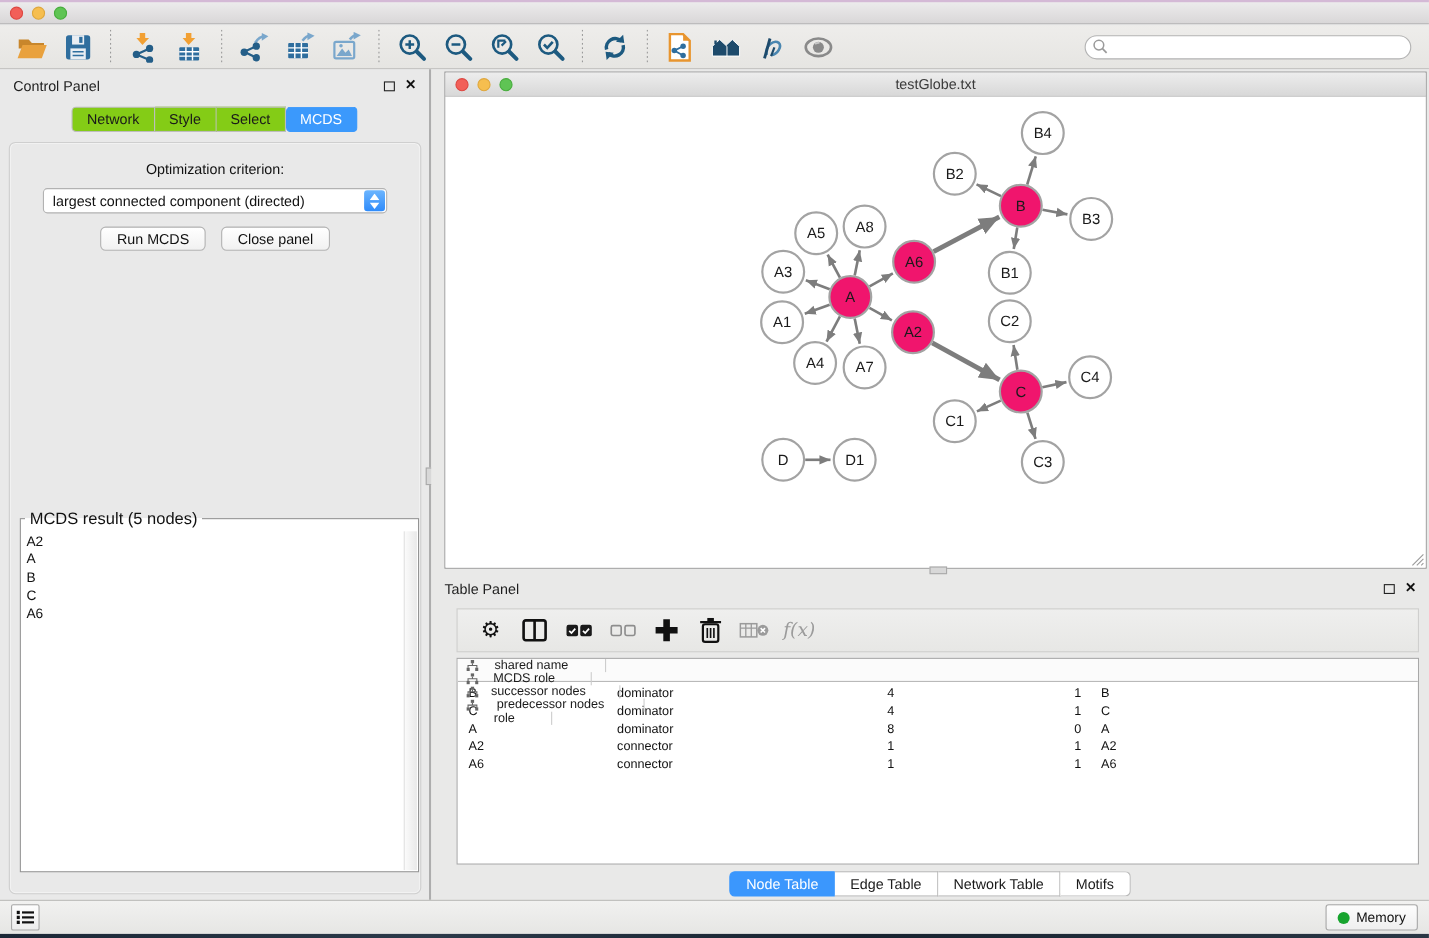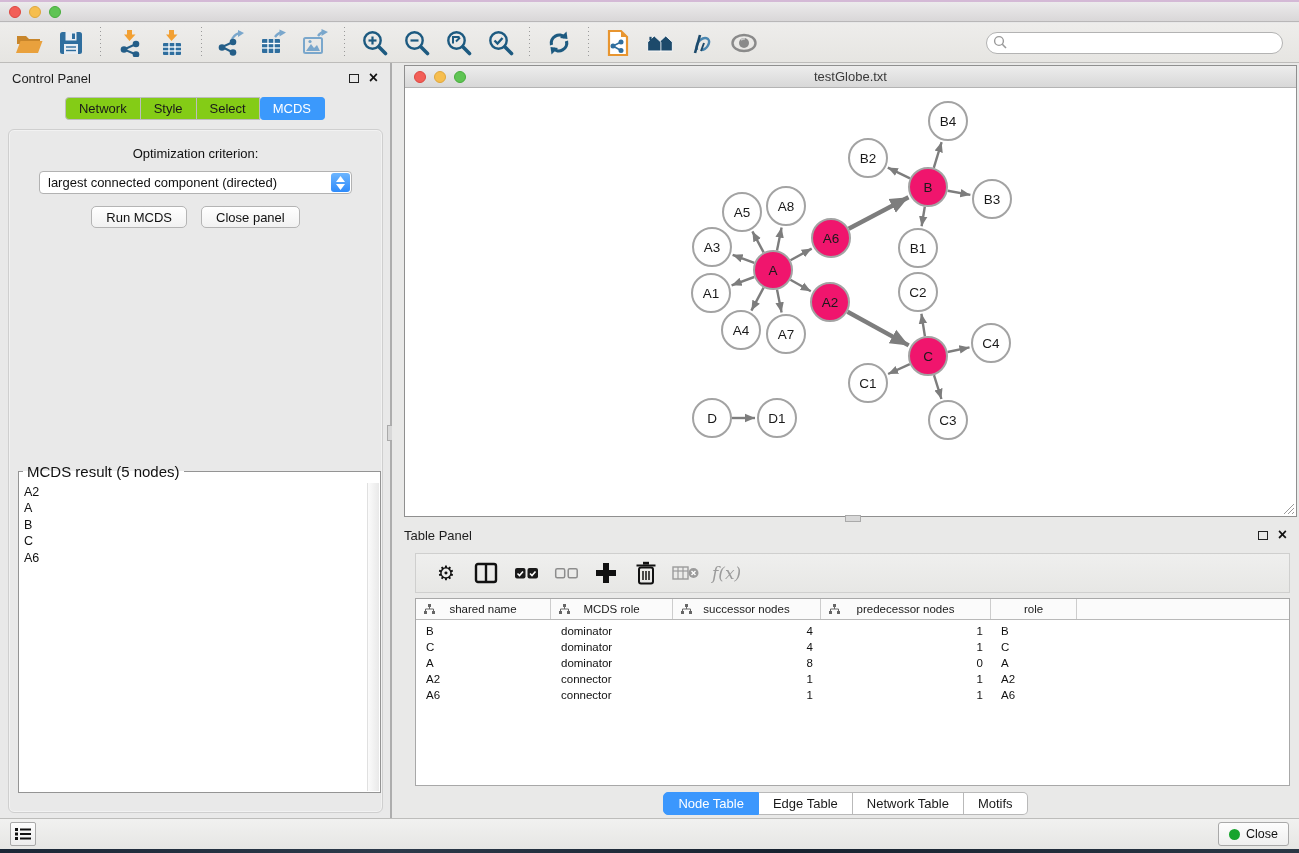--- a/index.html
+++ b/index.html
@@ -82,21 +82,21 @@
   
   .table-panel { position:absolute; left:0; top:457px; width:907px; height:298px; }
   .tp-toolbar { position:absolute; left:23px; top:33px; width:875px; height:40px;
     background:linear-gradient(#efefee,#e7e7e5); border:1px solid #cfcfce; display:flex; align-items:center; padding-left:10px; }
   .tp-icon { width:30px; height:30px; display:flex; align-items:center; justify-content:center; margin:0 5px; }
   .gear-glyph { font-size:20px; color:#111; line-height:1; }
   .fx-label { font-family:"DejaVu Serif", serif; font-style:italic; font-size:17px; color:#9b9b9b; margin-left:6px; }
 
   .data-table { position:absolute; left:23px; top:78px; width:875px; height:188px;
     background:#fff; border:1px solid #a8a8a8; overflow:hidden; }
-  .thead { display:flex; height:21px; background:#fbfbfb; border-bottom:1px solid #b9b9b9; }
+  .thead { display:flex; height:21px; background:#fbfbfb; border-bottom:1px solid #b9b9b9;flex-direction:column; }
   .th { position:relative; display:flex; align-items:center; justify-content:center; font-size:11.5px; color:#1a1a1a;
     border-right:1px solid #cdcdcd; }
   .th svg { position:absolute; left:8px; }
   .tr { display:flex; height:16px; align-items:center; }
   .tbody { padding-top:3px; }
   .td { font-size:11.5px; color:#111; height:16px; line-height:16px; }
   .td.left { padding-left:10px; text-align:left; }
   .td.right { padding-right:8px; text-align:right; }
 
   .tp-tabs { position:absolute; left:0; right:0; top:272px; display:flex; justify-content:center; }
@@ -629,17 +629,17 @@
             <rect x="5" y="1.5" width="11" height="2"></rect>
             <rect x="0" y="5.5" width="3" height="3"></rect>
             <rect x="5" y="6" width="11" height="2"></rect>
             <rect x="0" y="10" width="3" height="3"></rect>
             <rect x="5" y="10.5" width="11" height="2"></rect>
           </g>
         </svg>
     </button>
     <button class="memory-btn">
       <span class="mem-dot"></span>
-      <span>Close</span>
+      <span>Memory</span>
     </button>
   </div>
   <div class="bottom-strip"></div>
 </div>
 
 </body></html>

